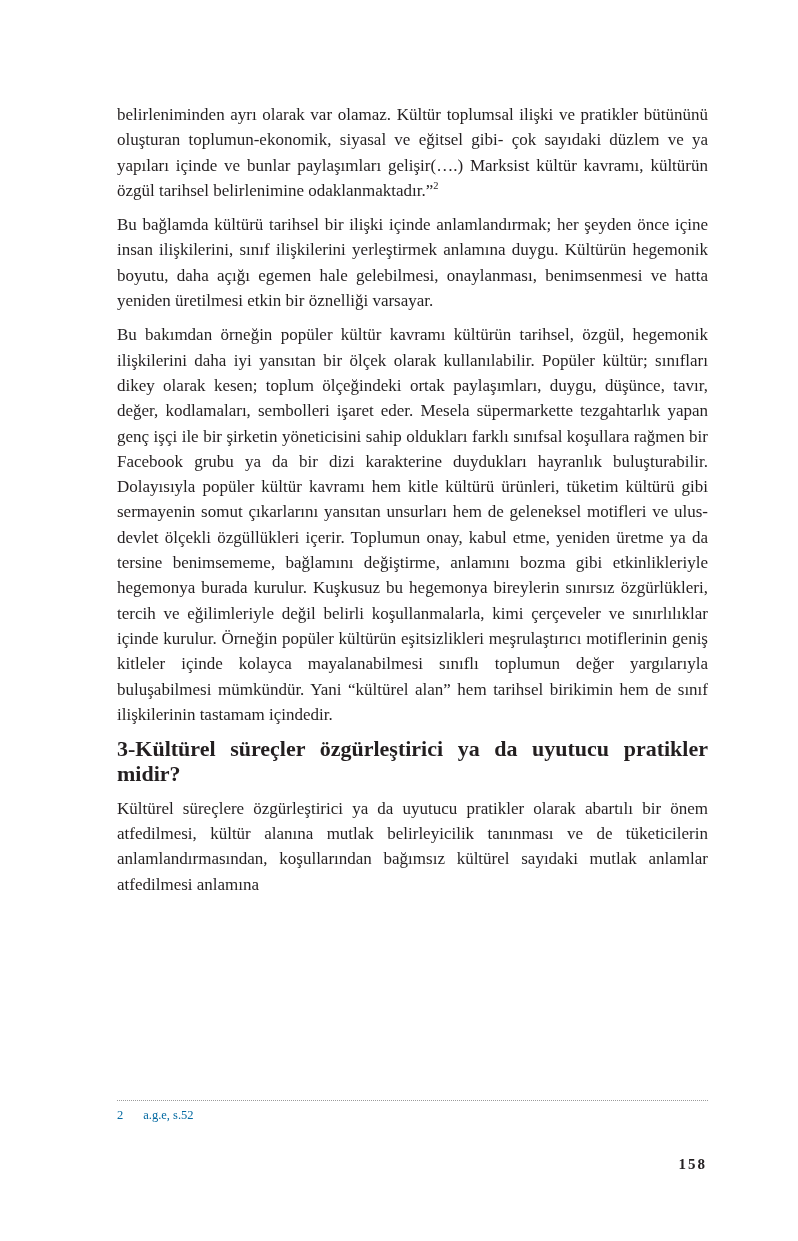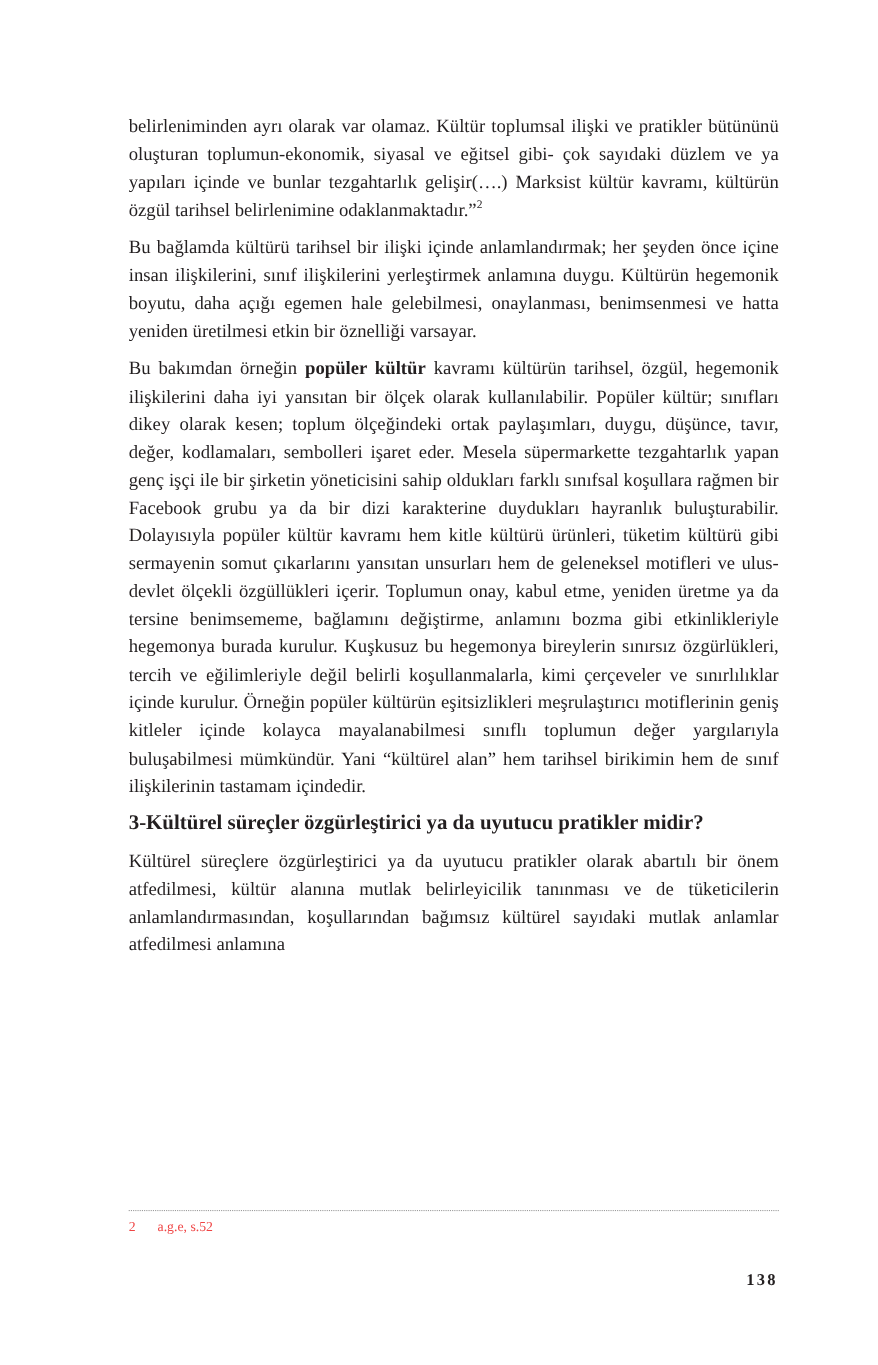--- a/index.html
+++ b/index.html
@@ -24,78 +24,78 @@
     width: 591px;
     height: 996px;
     overflow: hidden;
     text-align: justify;
     font-size: 17px;
     line-height: 25.3px;
   }
   .text-block p { margin: 0 0 9px 0; }
   .heading {
     font-weight: bold;
-    font-size: 19px;
+    font-size: 22px;
     text-align: justify;
     margin: 4px 0 9px 0;
     line-height: 25.3px;
   }
-  .bold-term { font-weight: bold; }
+  .bold-term { font-weight: normal; }
   sup.fnref {
     font-size: 10.5px;
     vertical-align: super;
     line-height: 0;
   }
   .footnote-rule {
     position: absolute;
     left: 117px;
     top: 1100px;
     width: 591px;
     height: 0;
     border-top: 1px dotted #9b9b9b;
   }
   .footnote {
     position: absolute;
     left: 117px;
     top: 1107px;
     width: 591px;
     font-size: 12.5px;
     line-height: 17px;
-    color: #ef4444;
+    color: #0369a1;
   }
   .footnote .fn-num { display: inline-block; margin-right: 20px; }
   .page-number {
     position: absolute;
     top: 1156px;
     right: 91px;
     font-weight: bold;
     font-size: 15px;
     letter-spacing: 2px;
   }
 </style>
 </head>
 <body>
 
 <div class="page">
 
   <div class="text-block">
 
-    <p><span>belirleniminden ayrı olarak var olamaz. Kültür toplumsal ilişki ve pratikler bütününü oluşturan toplumun-ekonomik, siyasal ve eğitsel gibi- çok sayıdaki düzlem ve ya yapıları içinde ve bunlar tezgahtarlık gelişir(….) Marksist kültür kavramı, kültürün özgül tarihsel belirlenimine odaklanmaktadır.”</span><sup class="fnref">2</sup></p>
+    <p><span>belirleniminden ayrı olarak var olamaz. Kültür toplumsal ilişki ve pratikler bütününü oluşturan toplumun-ekonomik, siyasal ve eğitsel gibi- çok sayıdaki düzlem ve ya yapıları içinde ve bunlar paylaşımları gelişir(….) Marksist kültür kavramı, kültürün özgül tarihsel belirlenimine odaklanmaktadır.”</span><sup class="fnref">2</sup></p>
 
     <p>Bu bağlamda kültürü tarihsel bir ilişki içinde anlamlandırmak; her şeyden önce içine insan ilişkilerini, sınıf ilişkilerini yerleştirmek anlamına duygu. Kültürün hegemonik boyutu, daha açığı egemen hale gelebilmesi, onaylanması, benimsenmesi ve hatta yeniden üretilmesi etkin bir öznelliği varsayar.</p>
 
     <p><span>Bu bakımdan örneğin </span><span class="bold-term">popüler kültür</span><span> kavramı kültürün tarihsel, özgül, hegemonik ilişkilerini daha iyi yansıtan bir ölçek olarak kullanılabilir. Popüler kültür; sınıfları dikey olarak kesen; toplum ölçeğindeki ortak paylaşımları, duygu, düşünce, tavır, değer, kodlamaları, sembolleri işaret eder. Mesela süpermarkette tezgahtarlık yapan genç işçi ile bir şirketin yöneticisini sahip oldukları farklı sınıfsal koşullara rağmen bir Facebook grubu ya da bir dizi karakterine duydukları hayranlık buluşturabilir. Dolayısıyla popüler kültür kavramı hem kitle kültürü ürünleri, tüketim kültürü gibi sermayenin somut çıkarlarını yansıtan unsurları hem de geleneksel motifleri ve ulus-devlet ölçekli özgüllükleri içerir. Toplumun onay, kabul etme, yeniden üretme ya da tersine benimsememe, bağlamını değiştirme, anlamını bozma gibi etkinlikleriyle hegemonya burada kurulur. Kuşkusuz bu hegemonya bireylerin sınırsız özgürlükleri, tercih ve eğilimleriyle değil belirli koşullanmalarla, kimi çerçeveler ve sınırlılıklar içinde kurulur. Örneğin popüler kültürün eşitsizlikleri meşrulaştırıcı motiflerinin geniş kitleler içinde kolayca mayalanabilmesi sınıflı toplumun değer yargılarıyla buluşabilmesi mümkündür. Yani “kültürel alan” hem tarihsel birikimin hem de sınıf ilişkilerinin tastamam içindedir.</span></p>
 
     <p class="heading">3-Kültürel süreçler özgürleştirici ya da uyutucu pratikler midir?</p>
 
     <p>Kültürel süreçlere özgürleştirici ya da uyutucu pratikler olarak abartılı bir önem atfedilmesi, kültür alanına mutlak belirleyicilik tanınması ve de tüketicilerin anlamlandırmasından, koşullarından bağımsız kültürel sayıdaki mutlak anlamlar atfedilmesi anlamına</p>
 
   </div>
 
   <div class="footnote-rule"></div>
 
   <div class="footnote">
     <span class="fn-num">2</span><span>a.g.e, s.52</span>
   </div>
 
-  <div class="page-number">138</div>
+  <div class="page-number">158</div>
 
 </div>
 
 </body></html>

